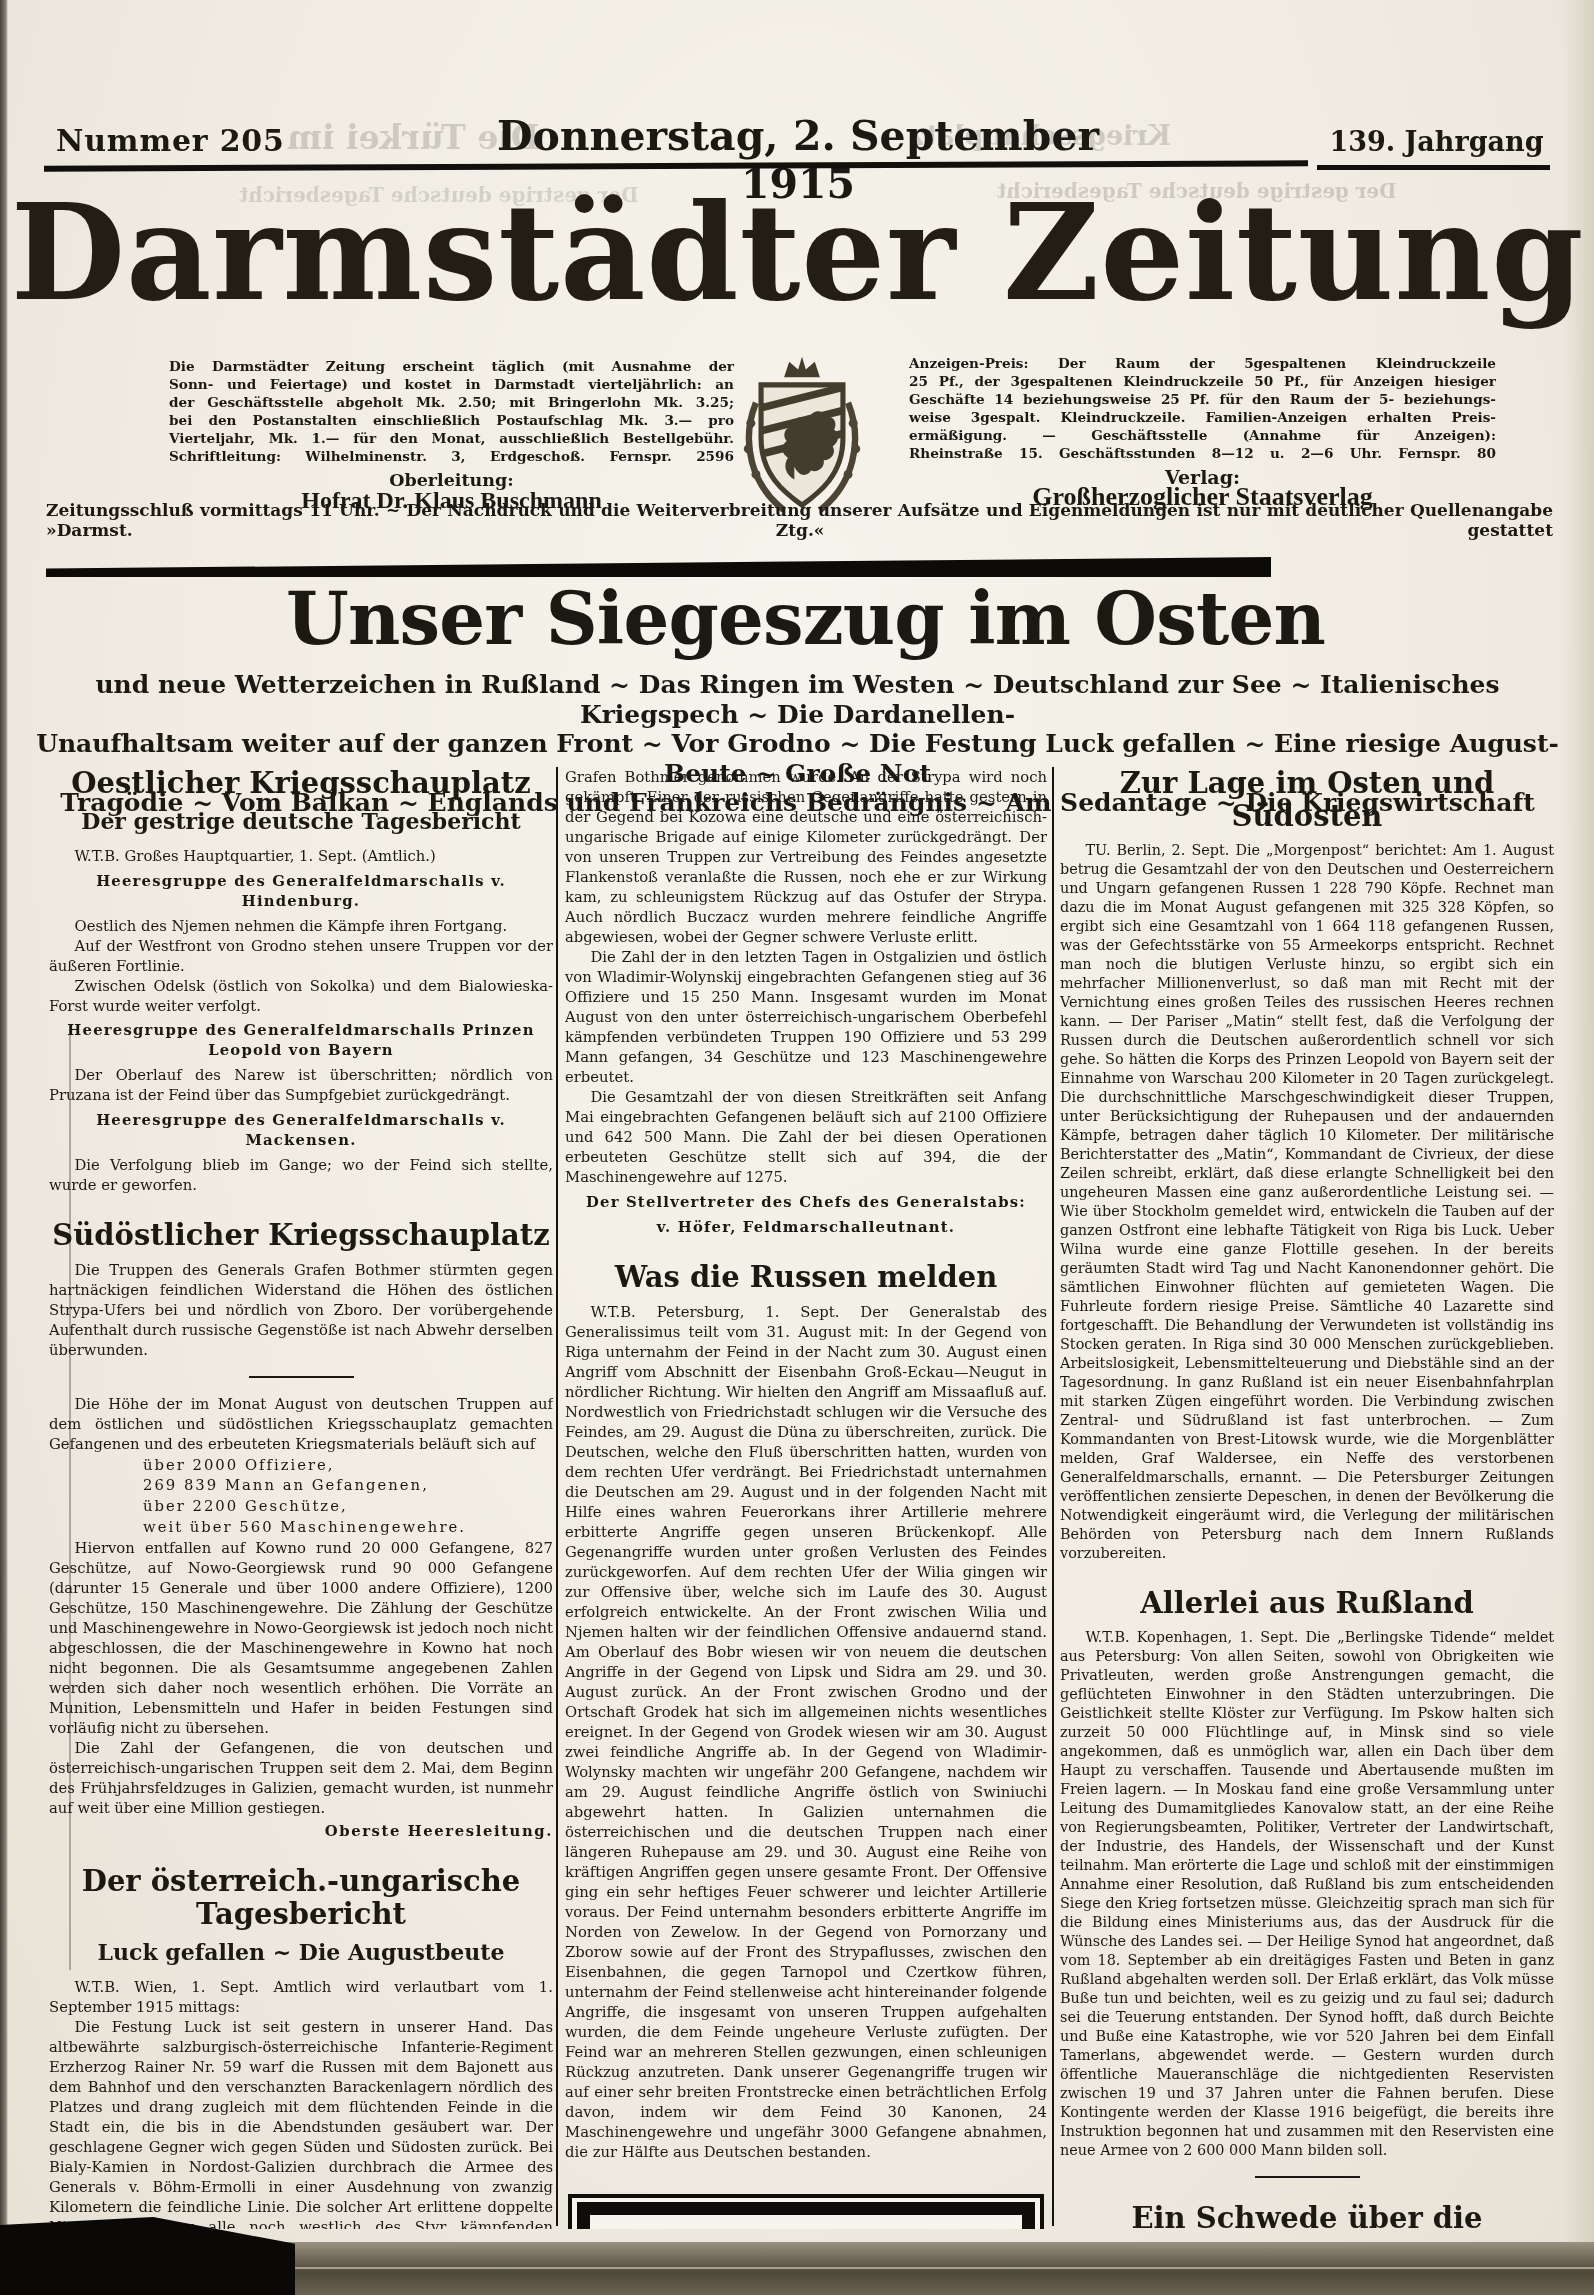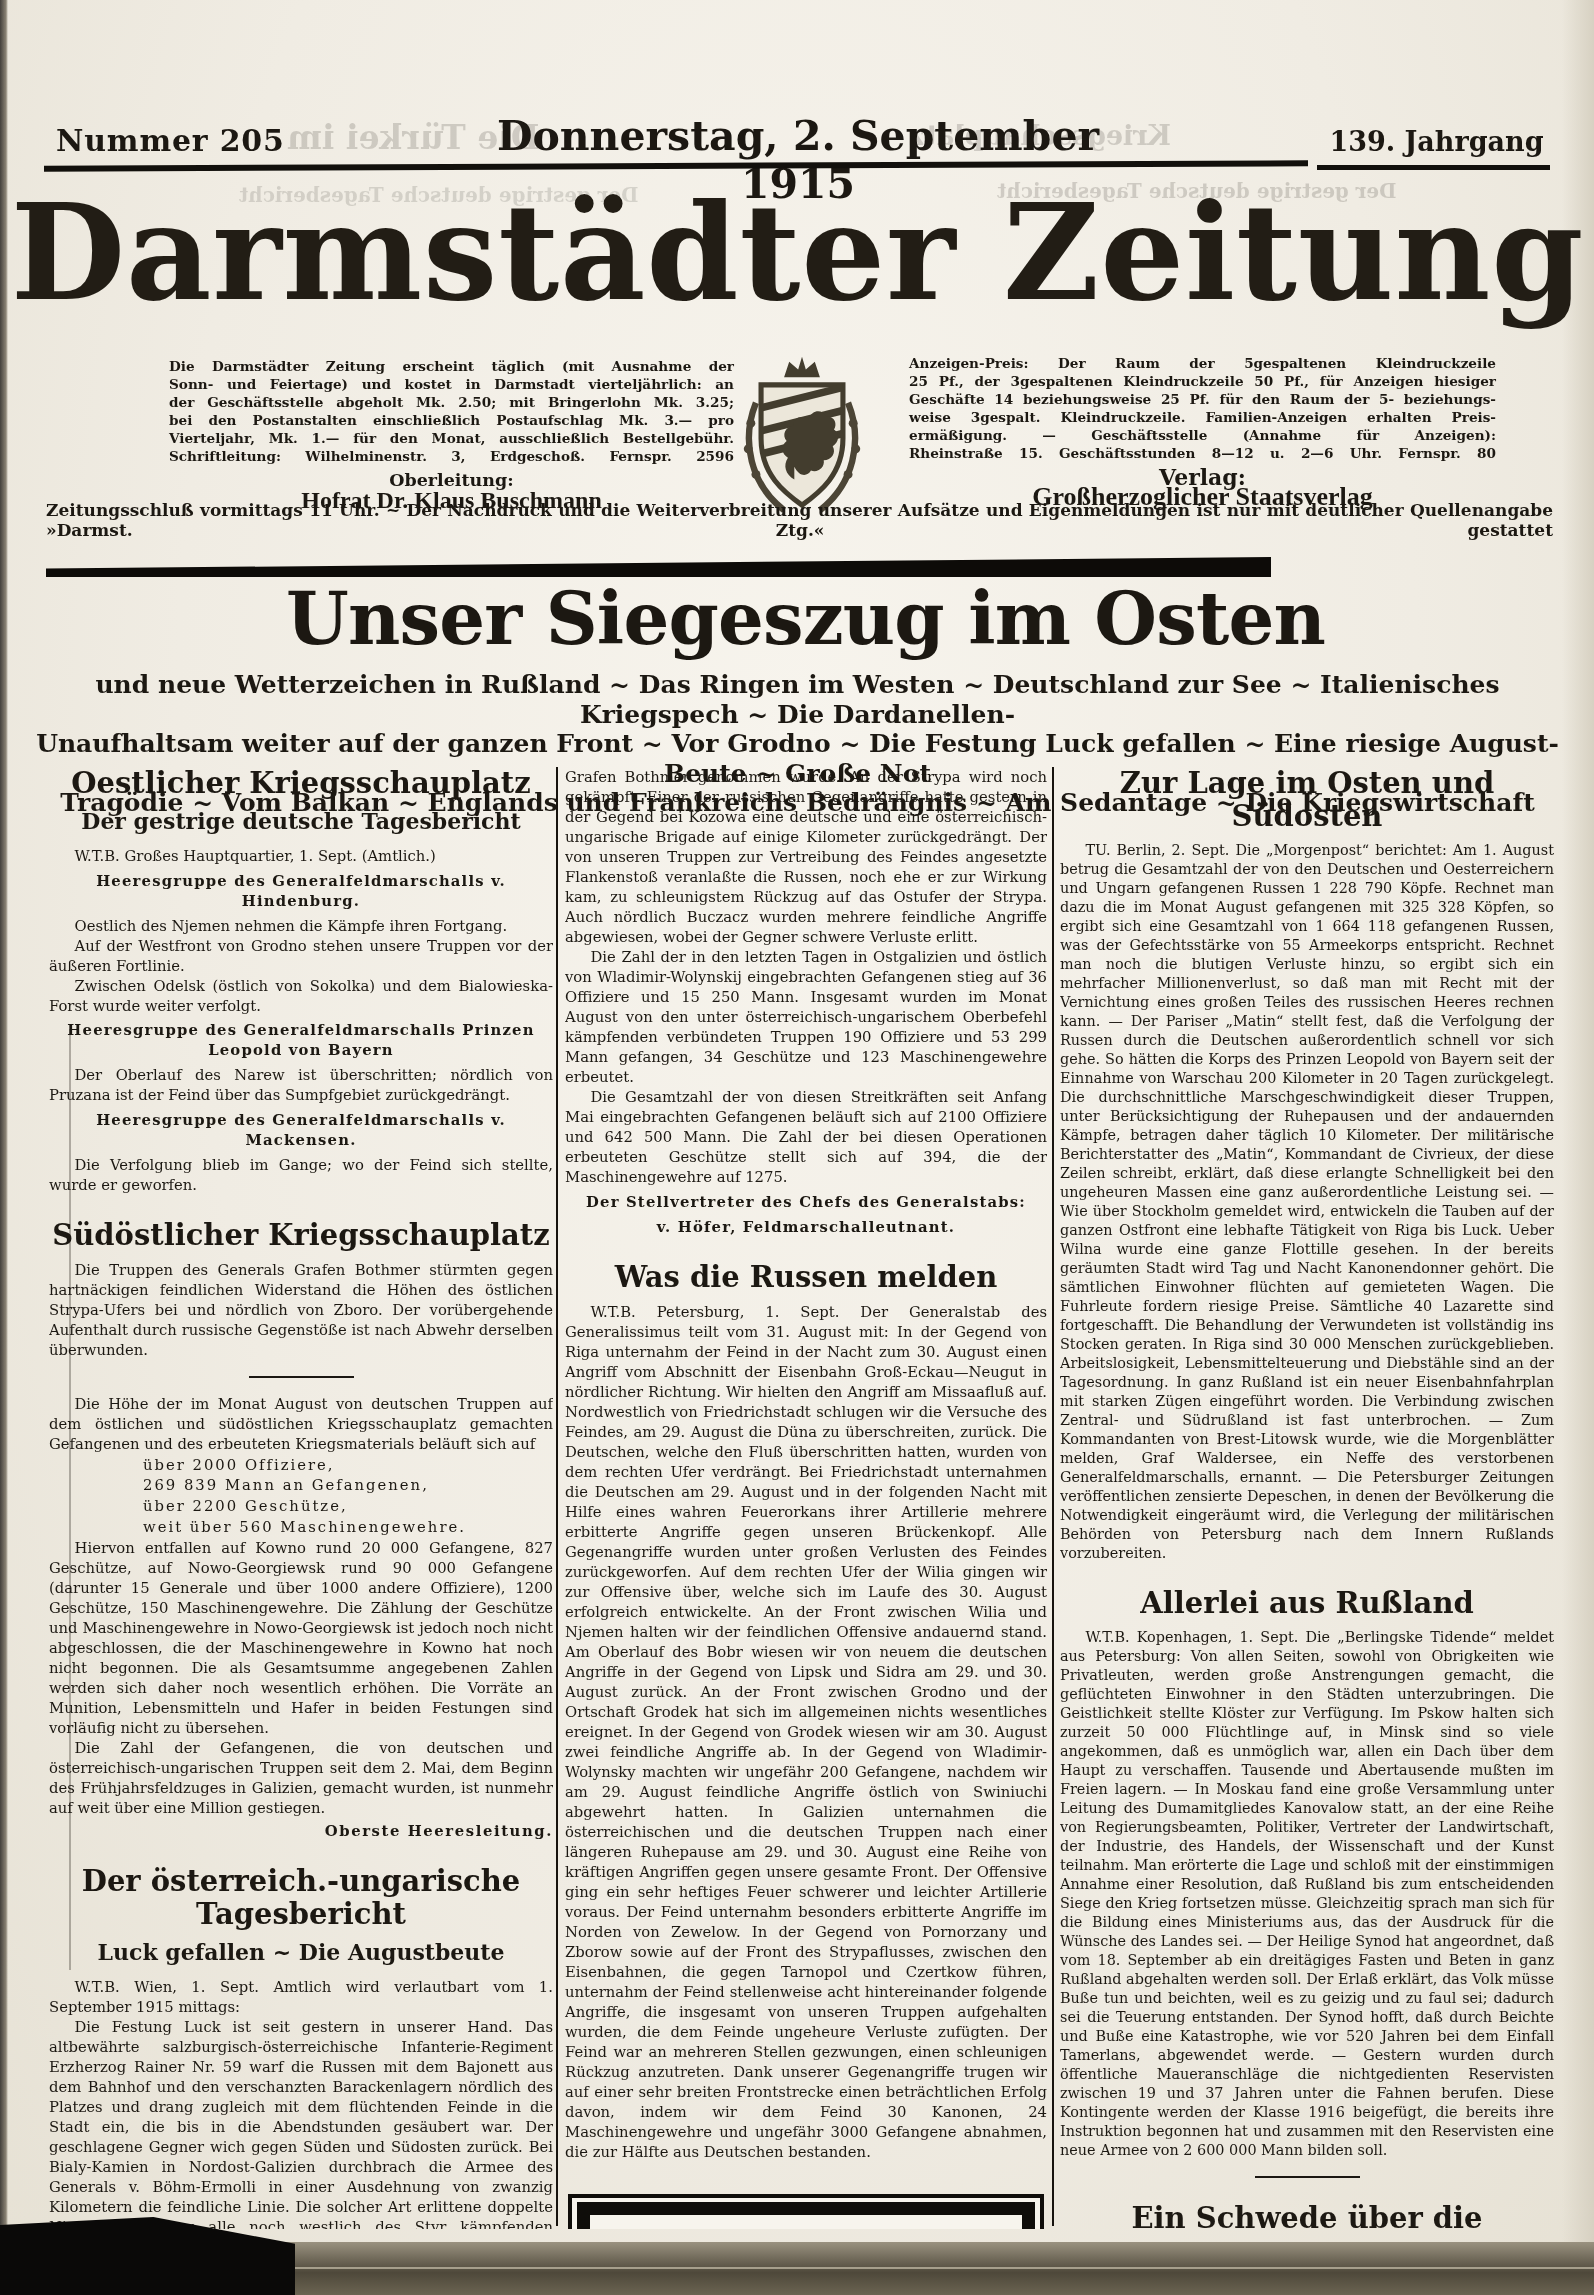--- a/index.html
+++ b/index.html
@@ -114,21 +114,21 @@
 
   <div class="abs imprint imprint-right">
     <div>
         <div class="imprint-line">Anzeigen-Preis: Der Raum der 5gespaltenen Kleindruckzeile</div>
         <div class="imprint-line">25 Pf., der 3gespaltenen Kleindruckzeile 50 Pf., für Anzeigen hiesiger</div>
         <div class="imprint-line">Geschäfte 14 beziehungsweise 25 Pf. für den Raum der 5- beziehungs-</div>
         <div class="imprint-line">weise 3gespalt. Kleindruckzeile.  Familien-Anzeigen erhalten Preis-</div>
         <div class="imprint-line">ermäßigung. — Geschäftsstelle (Annahme für Anzeigen):</div>
         <div class="imprint-line">Rheinstraße 15.  Geschäftsstunden 8—12 u. 2—6 Uhr.  Fernspr. 80</div>
       </div>
-    <div class="sub-label" style="font-size:22px">Verlag:</div>
+    <div class="sub-label" style="font-size:19px">Verlag:</div>
     <div class="sub-name" style="font-size:26px">Großherzoglicher Staatsverlag</div>
   </div>
 
   <div class="abs notice">Zeitungsschluß vormittags 11 Uhr.  ~  Der Nachdruck und die Weiterverbreitung unserer Aufsätze und Eigenmeldungen ist nur mit deutlicher Quellenangabe »Darmst. Ztg.« gestattet</div>
   <div class="abs bar"></div>
 
   <div class="abs headline">Unser Siegeszug im Osten</div>
   <div class="abs deck">
     <div>und neue Wetterzeichen in Rußland ~ Das Ringen im Westen ~ Deutschland zur See ~ Italienisches Kriegspech ~ Die Dardanellen-</div>
     <div>Unaufhaltsam weiter auf der ganzen Front ~ Vor Grodno ~ Die Festung Luck gefallen ~ Eine riesige August-Beute ~ Große Not</div>

